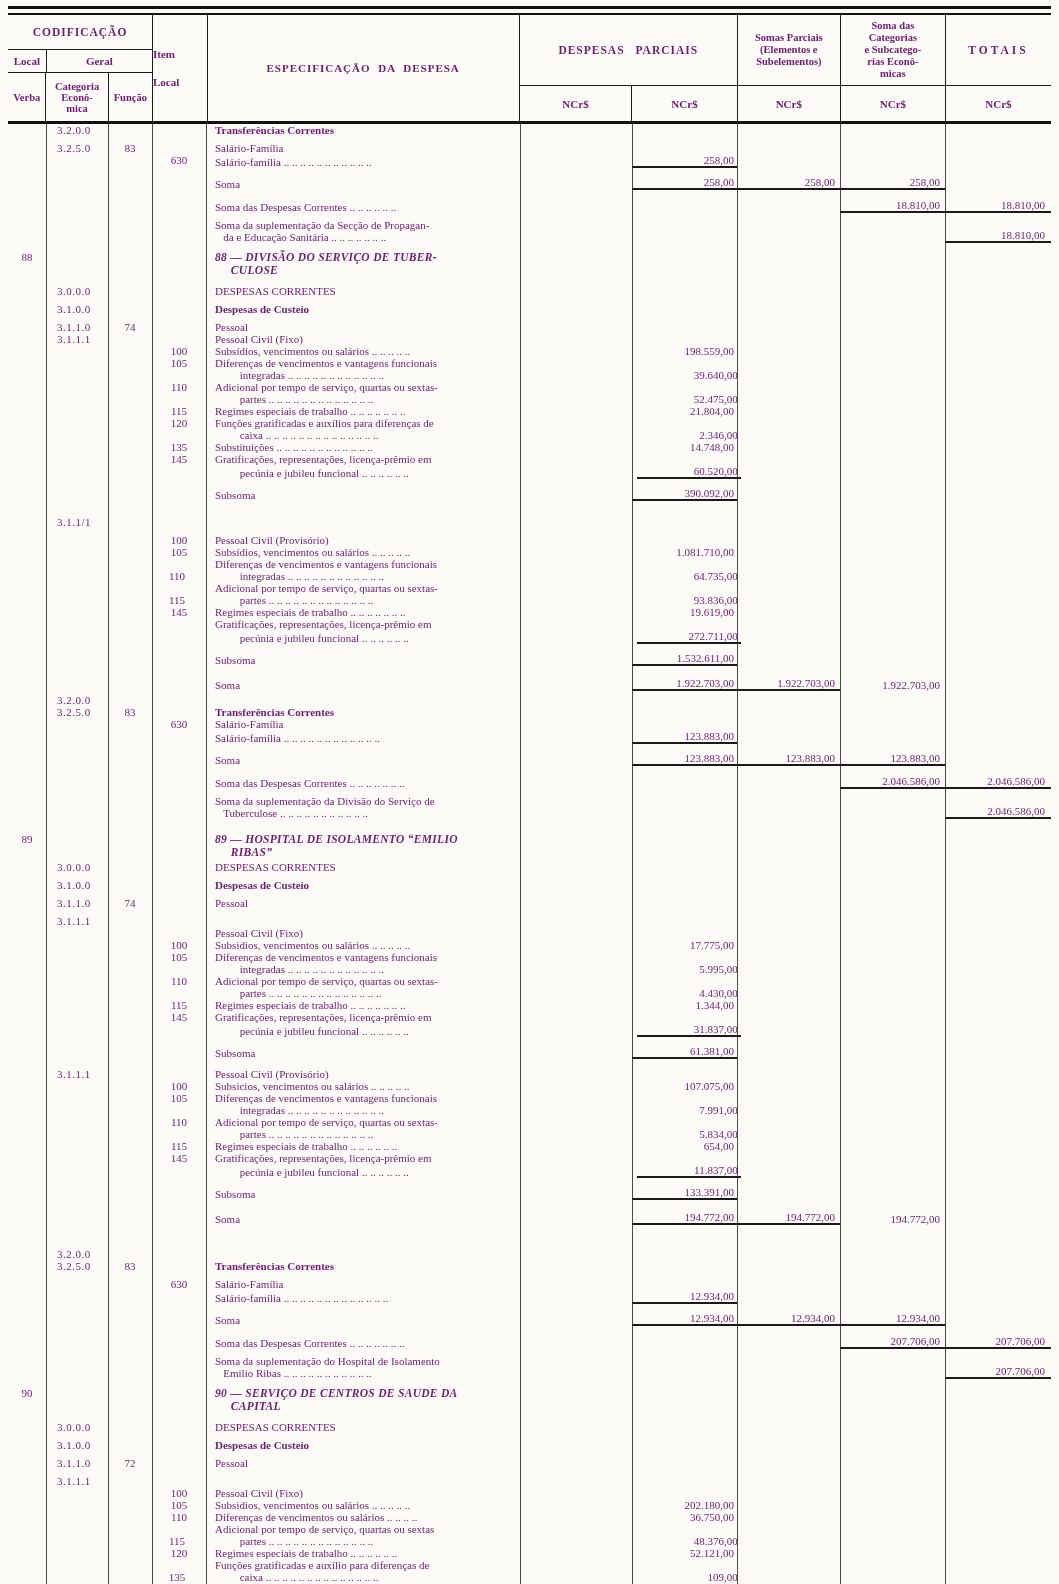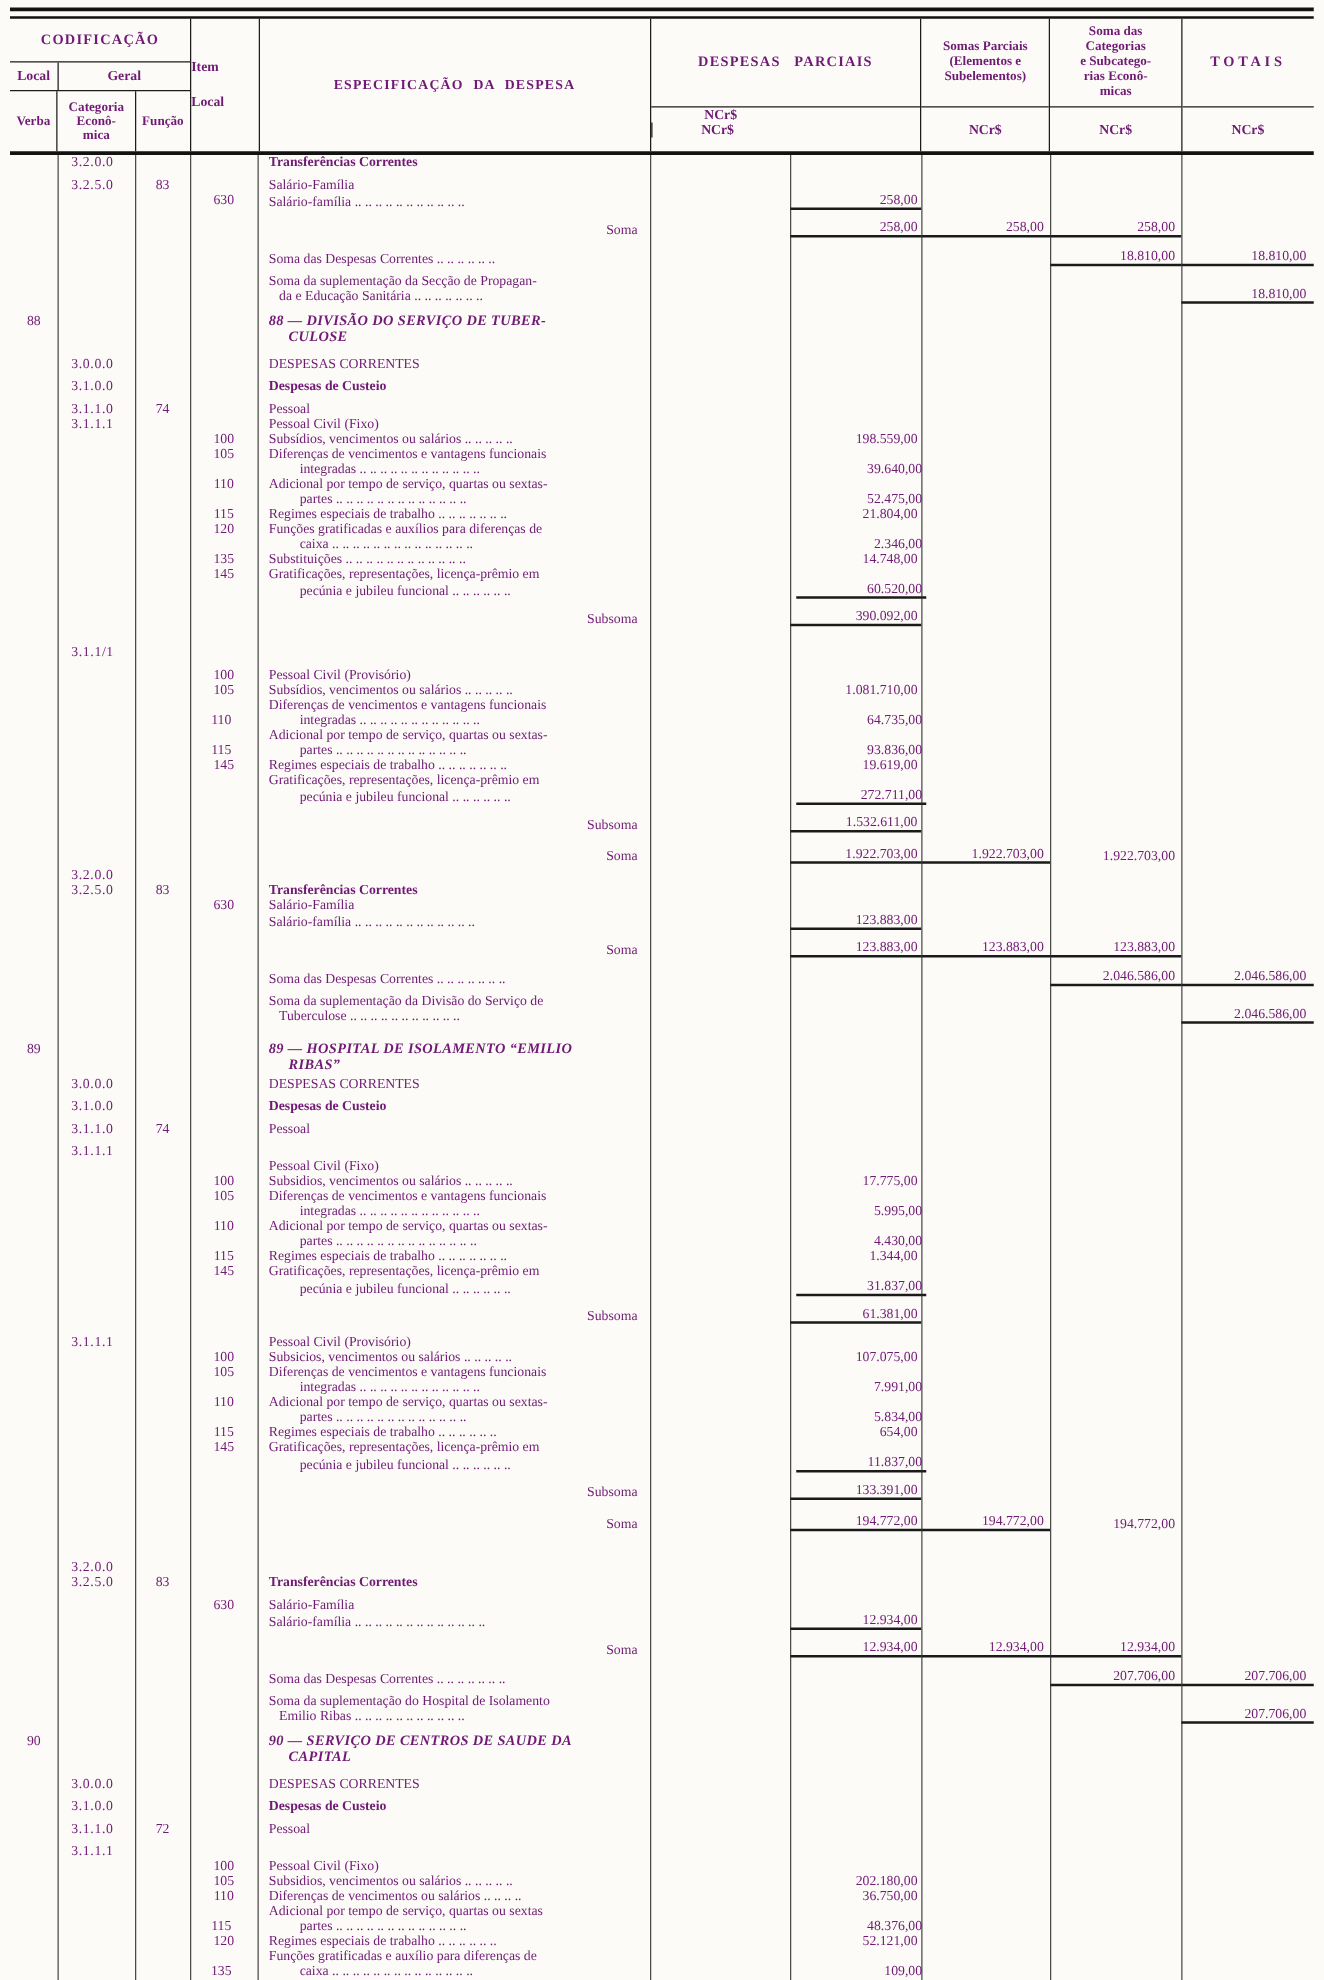--- a/index.html
+++ b/index.html
@@ -35,41 +35,41 @@
   .hDP2 .n1{width:112px;display:flex;align-items:center;justify-content:center;}
   .hDP2 .n2{width:105px;display:flex;align-items:center;justify-content:center;border-left:1px solid #1c1c1c;}
   .hcol{display:flex;flex-direction:column;}
   .hcol .cap{height:70px;display:flex;align-items:center;justify-content:center;text-align:center;
              white-space:pre-line;font-size:10.5px;line-height:12px;border-bottom:1px solid #1c1c1c;}
   .hcol .ncr{flex:1;display:flex;align-items:center;justify-content:center;}
   .hdr-sp{width:103px;}
   .hdr-sc{width:105px;}
   .hdr-tot{width:106px;}
   .hdr-tot .cap{letter-spacing:3px;font-size:11.5px;}
-  .ncr,.hDP2{font-size:11px;font-weight:bold;flex-direction:column;}
+  .ncr,.hDP2{font-size:11px;font-weight:bold;}
 
   
   .bodywrap{position:relative;}
   .vl{position:absolute;top:0;bottom:6px;width:1px;background:#2b2b2b;opacity:.85;}
   .row{display:flex;align-items:flex-end;line-height:12px;font-size:11px;}
   .row > div{box-sizing:border-box;}
   .c0{width:38px;text-align:center;align-self:flex-start;}
   .c1{width:62px;padding-left:11px;align-self:flex-start;letter-spacing:.5px;}
   .c2{width:44px;text-align:center;align-self:flex-start;}
   .c3{width:54px;text-align:center;align-self:flex-start;}
   .c4{width:314px;padding-left:9px;padding-right:6px;white-space:pre-line;}
   .c5{width:112px;text-align:right;padding-right:3px;}
   .c6{width:105px;text-align:right;padding-right:3px;}
   .c7{width:103px;text-align:right;padding-right:5px;}
   .c8{width:105px;text-align:right;padding-right:5px;}
   .c9{width:106px;text-align:right;padding-right:6px;}
   .u{border-bottom:2px solid #1a1a1a;}
   .b{font-weight:bold;}
   .ind{padding-left:24px;margin-left:12px;}
-  .right{text-align:right;padding-right:10px;}
+  .right{padding-right:10px;}
   .sum{padding:2px 0 3px;}
   .sec{padding:2px 0;}
   .sec .c4{font-weight:bold;font-size:11.5px;letter-spacing:.3px;line-height:13px;font-style:italic;}
   .gs{height:6px;}
   .gm{height:12px;}
   .gl{height:20px;}
 </style>
 </head>
 <body>
 

